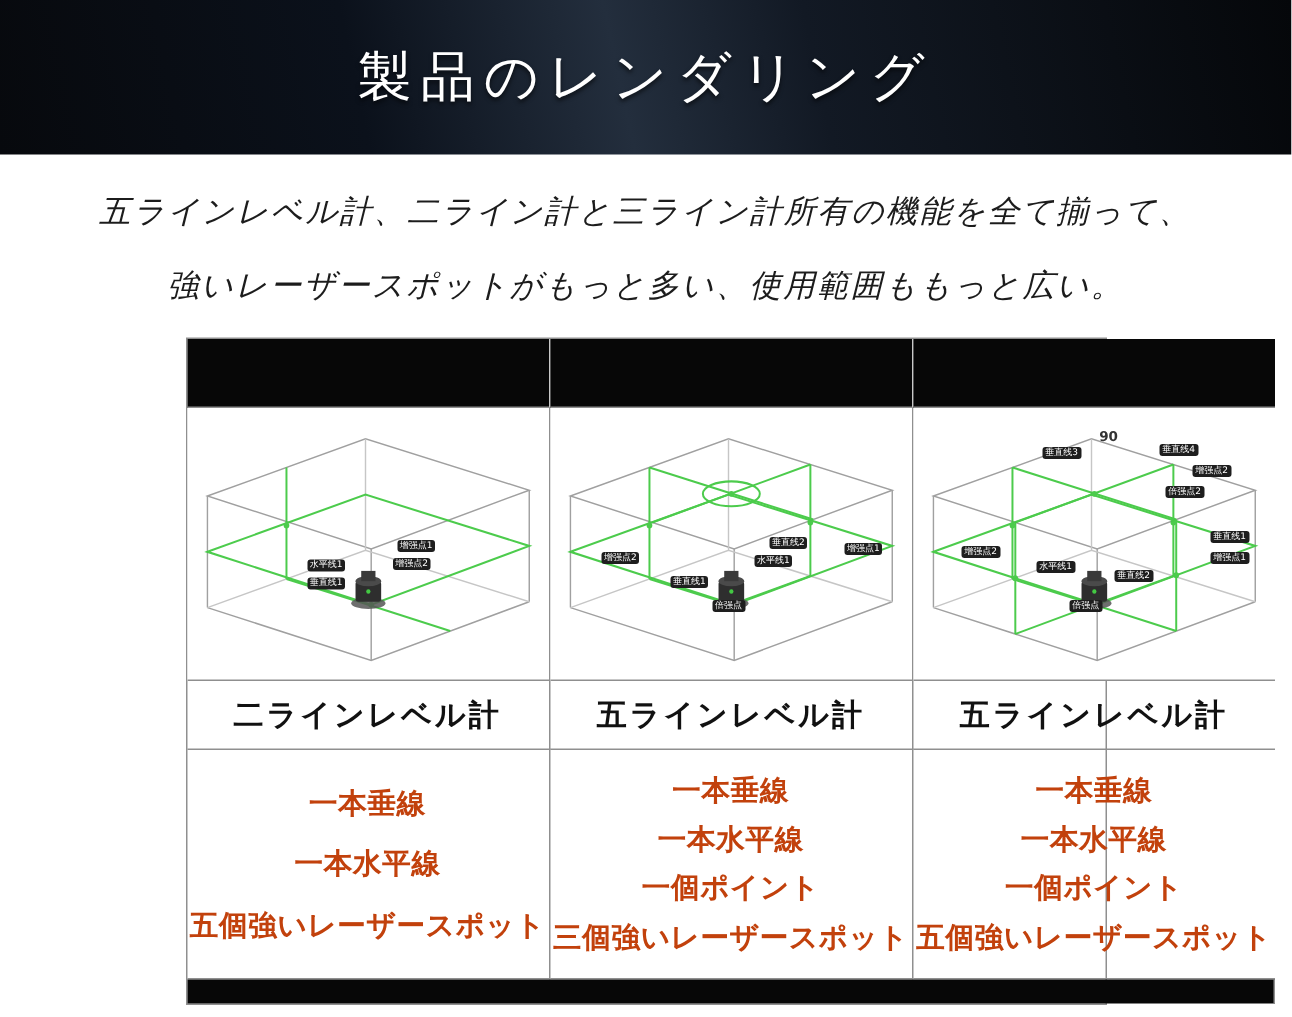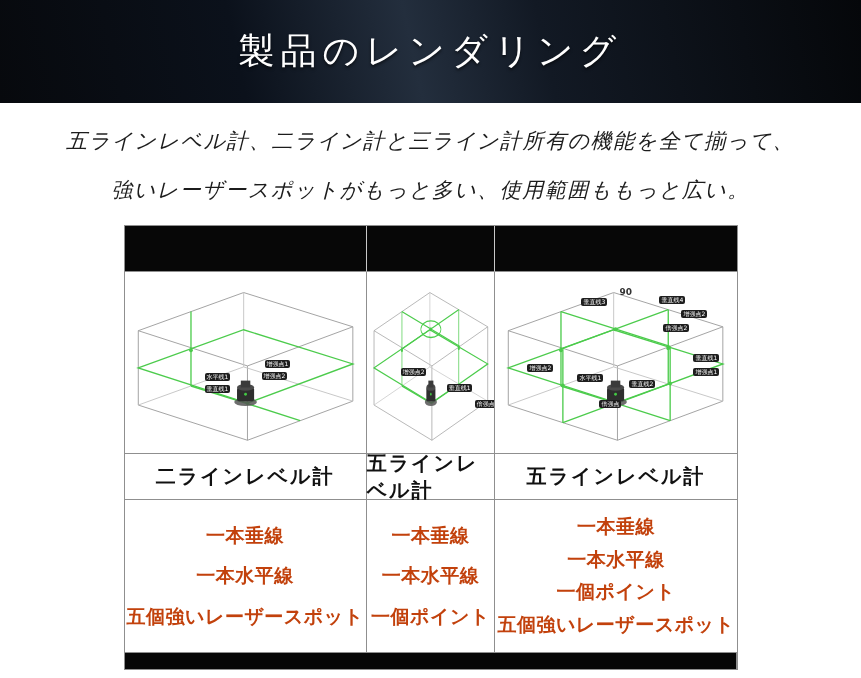--- a/index.html
+++ b/index.html
@@ -193,20 +193,21 @@
 
   <div class="cell features-cell">
       <div class="feature-line">一本垂線</div>
       <div class="feature-line">一本水平線</div>
       <div class="feature-line">五個強いレーザースポット</div>
     </div>
   <div class="cell features-cell">
       <div class="feature-line">一本垂線</div>
       <div class="feature-line">一本水平線</div>
       <div class="feature-line">一個ポイント</div>
+      <div class="feature-line">三個強いレーザースポット</div>
     </div>
   <div class="cell features-cell last-col">
       <div class="feature-line">一本垂線</div>
       <div class="feature-line">一本水平線</div>
       <div class="feature-line">一個ポイント</div>
       <div class="feature-line">五個強いレーザースポット</div>
     </div>
 
   <div class="cell footer-cell"></div>
 </div>

